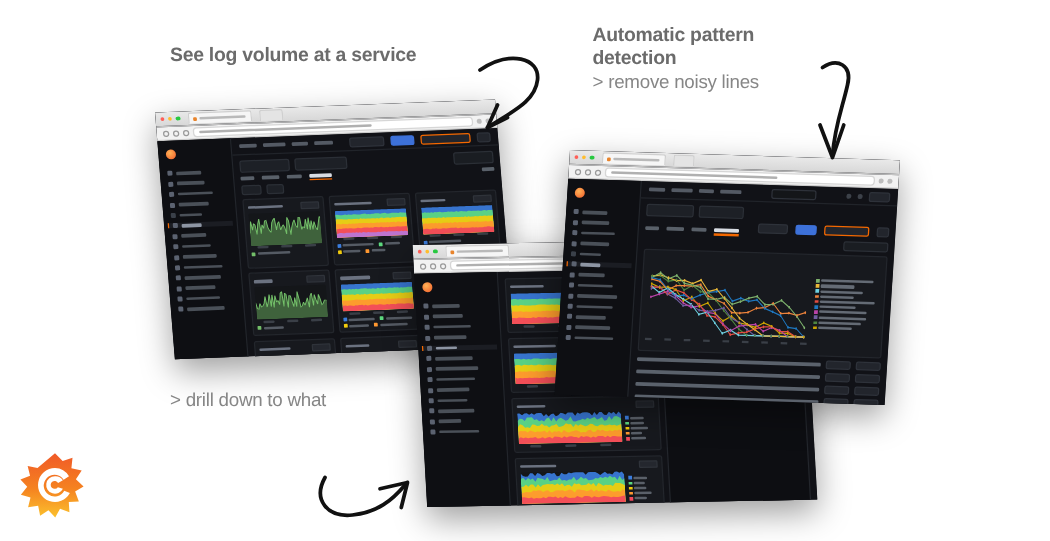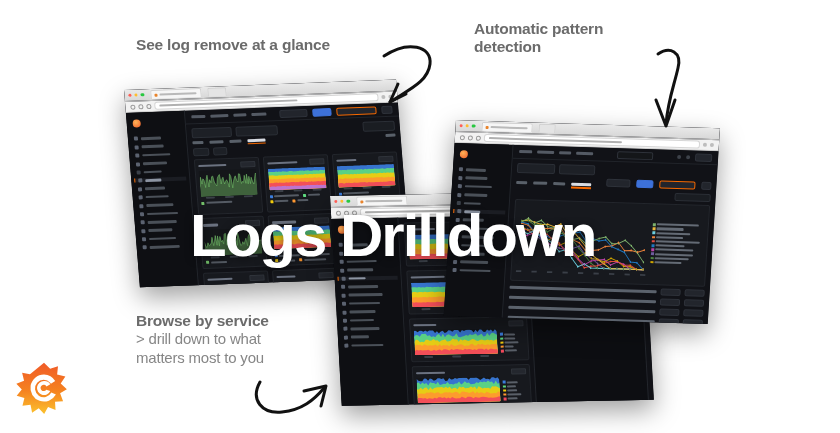--- a/index.html
+++ b/index.html
@@ -1252,35 +1252,33 @@
     <path d="M14 10 C26 2, 38 8, 34 24 C30 42, 24 56, 22 80" stroke="#111" stroke-width="3" fill="none" stroke-linecap="round"></path>
     <path d="M22 82 L12 56 M22 82 L31 56" stroke="#111" stroke-width="3" fill="none" stroke-linecap="round"></path>
   </svg>
 
   <svg class="arrow" id="arrow-browse" width="86" height="50" viewBox="0 0 86 50">
     <path d="M12 10 C2 28, 14 42, 34 40 C54 38, 66 28, 76 16" stroke="#111" stroke-width="3" fill="none" stroke-linecap="round"></path>
     <path d="M78 14 L56 19 M78 14 L73 34" stroke="#111" stroke-width="3" fill="none" stroke-linecap="round"></path>
   </svg>
 
   <div class="callout" id="callout-volume">
-    <div class="c-title">See log remove at a glance</div>
+    <div class="c-title">See log volume at a service</div>
   </div>
 
   <div class="callout" id="callout-pattern">
     <div class="c-title">Automatic pattern
 detection</div>
+    <div class="c-line">&gt; remove noisy lines</div>
   </div>
 
   <div class="callout" id="callout-browse">
-    <div class="c-title">Browse by service</div>
     <div class="c-line">&gt; drill down to what</div>
-    <div class="c-line">matters most to you</div>
   </div>
 
-  <div id="hero-title">Logs Drilldown</div>
 
   <svg id="grafana-logo" viewBox="0 0 64 64">
     <defs>
       <linearGradient id="gf-g" x1="0" y1="0" x2="0" y2="1">
         <stop offset="0%" stop-color="#f05a28"></stop>
         <stop offset="55%" stop-color="#f58220"></stop>
         <stop offset="100%" stop-color="#fbc02d"></stop>
       </linearGradient>
     </defs>
     <path fill="url(#gf-g)" d="M32 3 l7 7 9-3 -1 9.6 9.4 2.2 -5.3 8 7 6.6 -7.7 4.6 3.4 9 -9.2 .6 .6 9.4 -8.6-3.4 -4.4 8 -6.2-6.4 -7.6 5 -1.8-9.2 -9.2 1.4 2.2-9 -8.8-2.6 5.8-7.2 -6.2-6.6 8.8-3.4 -2.2-9 9 1.8z"></path>

